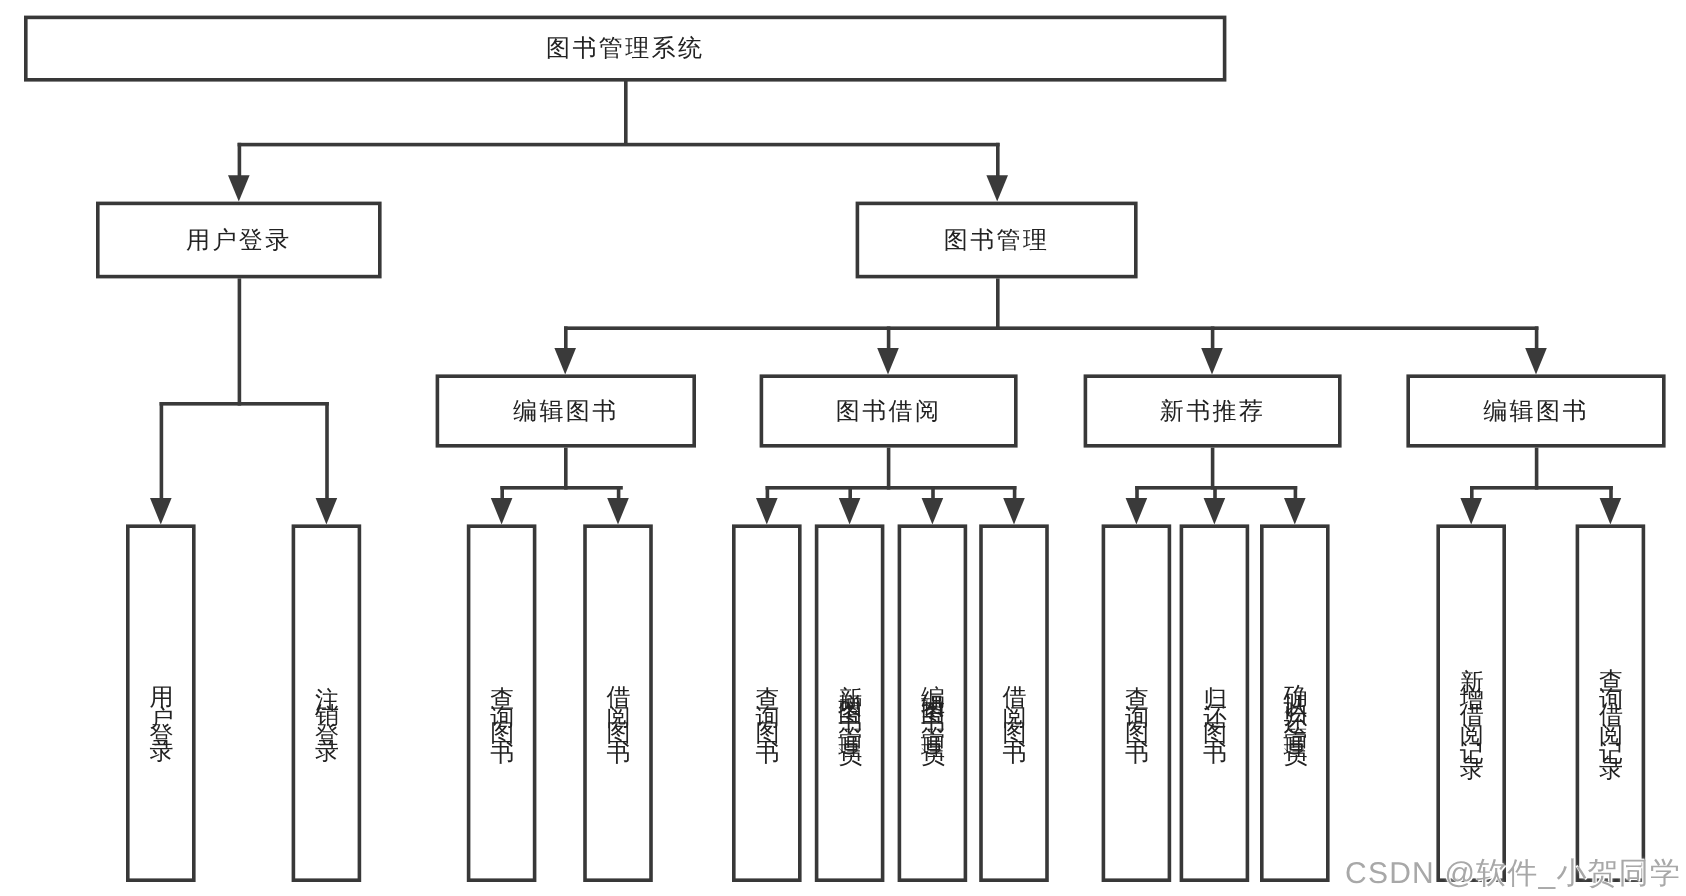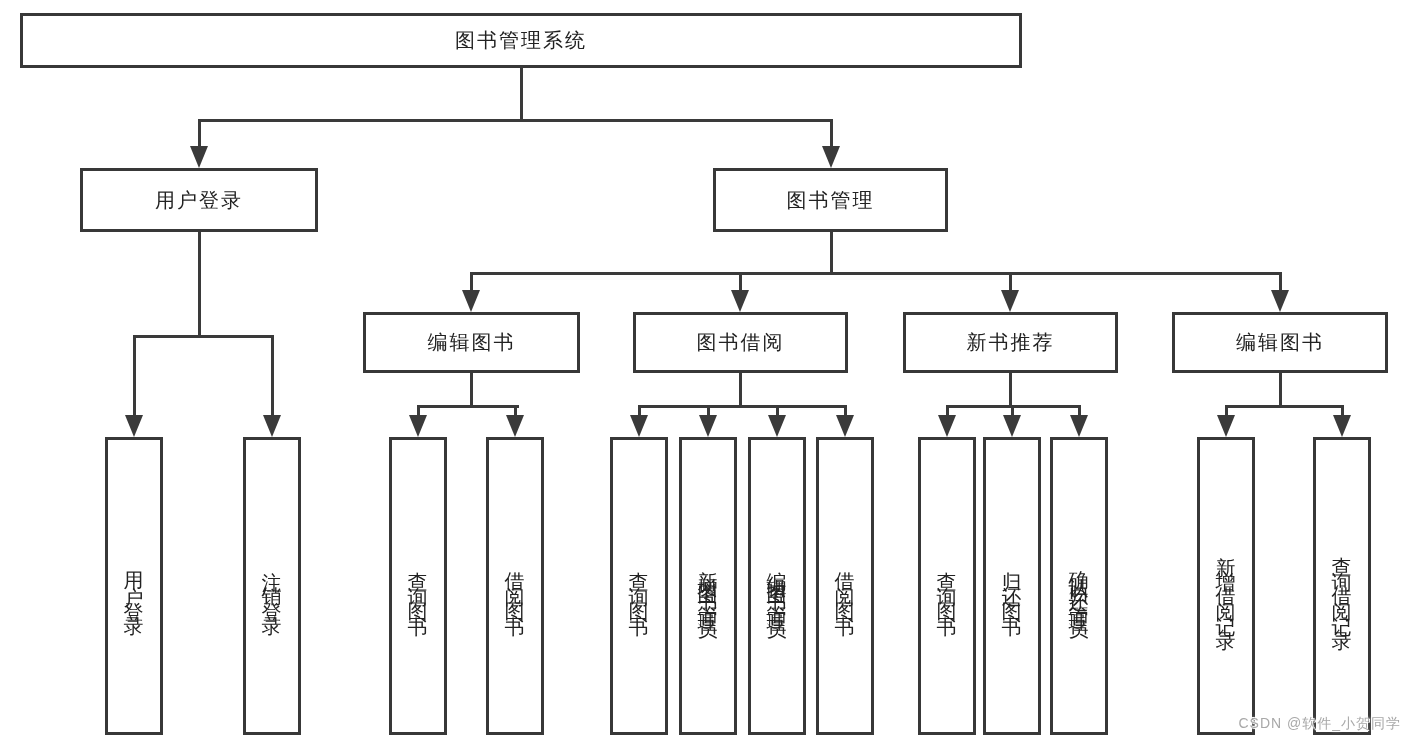--- a/index.html
+++ b/index.html
@@ -27,21 +27,21 @@
     font-size:20px;letter-spacing:15px;line-height:1;white-space:nowrap;
   }
   .vtext.long{letter-spacing:7px;}
   .ln{position:absolute;background:var(--line);display:block;}
   .ar{
     position:absolute;width:0;height:0;display:block;
     border-left:9px solid transparent;border-right:9px solid transparent;
     border-top:22px solid var(--line);
   }
   .watermark{
-    position:absolute;right:4px;bottom:14px;font-size:14px;letter-spacing:1px;
+    position:absolute;right:4px;bottom:3px;font-size:25px;letter-spacing:1px;
     color:var(--wm);white-space:nowrap;
     text-shadow:0 0 3px #ffffff,1px 1px 0 #ffffff,-1px -1px 0 #ffffff;
   }
 </style>
 </head>
 <body>
 
 <div class="canvas">
 
   <div class="box hbox" style="left:20px;top:13px;width:1002px;height:55px">

